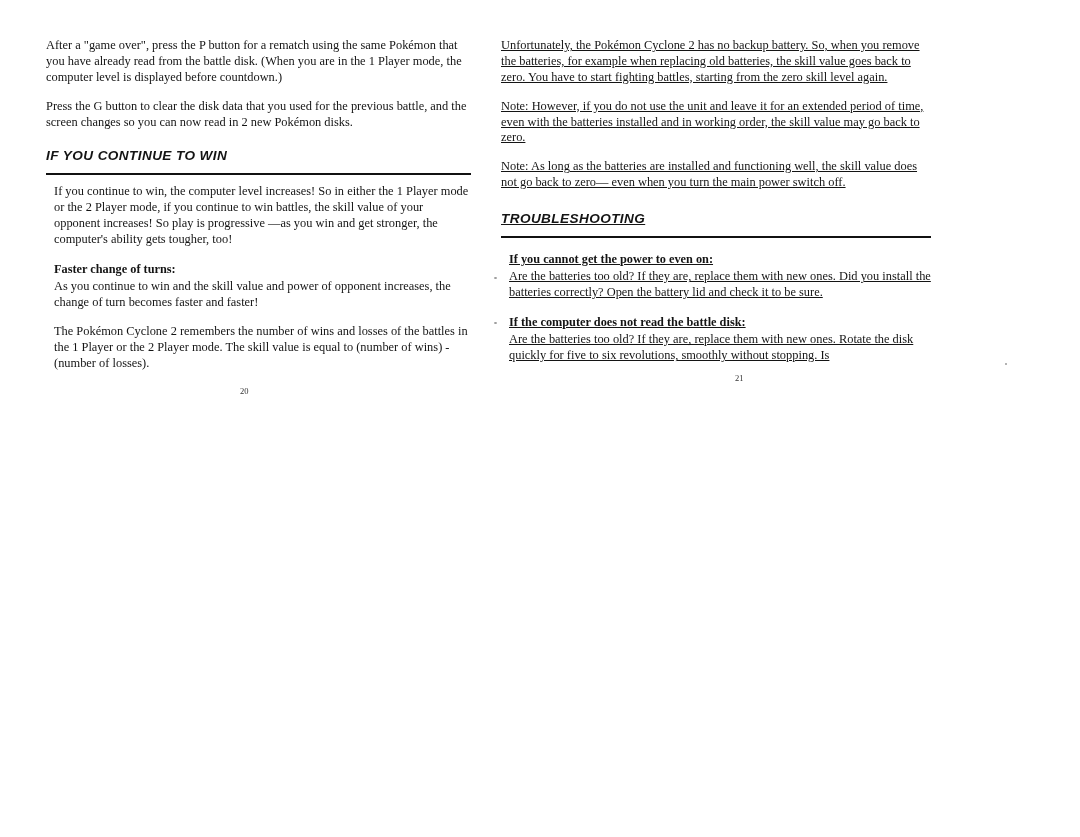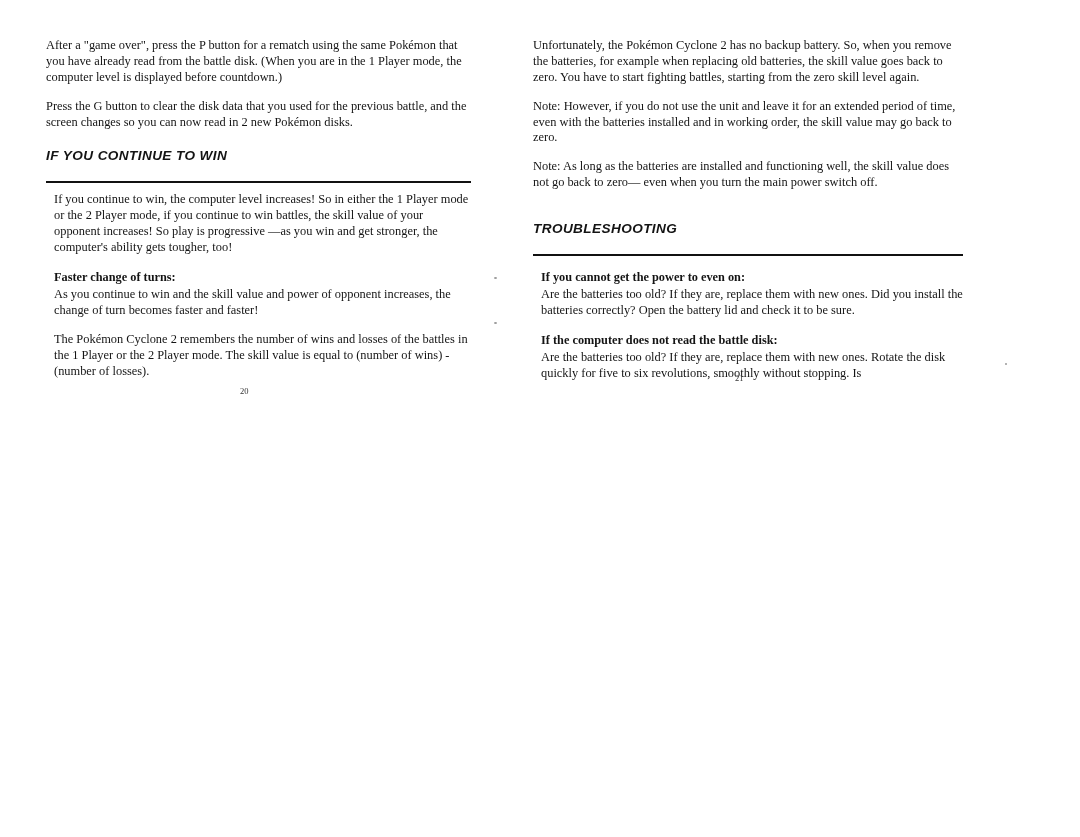--- a/index.html
+++ b/index.html
@@ -19,42 +19,42 @@
     position: absolute;
     top: 0; left: 0;
     width: 1080px;
     height: 837px;
   }
   .page {
     position: absolute;
     top: 38px;
   }
   .page-left { left: 46px; width: 425px; }
-  .page-right { left: 533px; width: 430px; }
+  .page-right { left: 501px; width: 430px; text-decoration: underline; }
 
   p.para {
     margin: 0 0 13px 0;
     font-size: 12.4px;
     line-height: 1.28;
     text-align: left;
   }
   p.para:last-child { margin-bottom: 0; }
 
   .section-head {
     font-family: "Liberation Sans", sans-serif;
     font-weight: bold;
     font-style: italic;
     font-size: 13.6px;
     letter-spacing: 0.4px;
     margin: 18px 0 9px 0;
-    padding-bottom: 18px;
+    padding-bottom: 10px;
     border-bottom: 2.5px solid #111;
     display: block;
   }
-  .section-head.tight { margin-top: 30px; }
+  .section-head.tight { margin-top: 20px; }
 
   .indent { padding-left: 8px; }
 
   .sub-head {
     font-weight: bold;
     font-size: 12.3px;
     margin: 14px 0 2px 0;
     padding-left: 8px;
     line-height: 1.25;
   }

